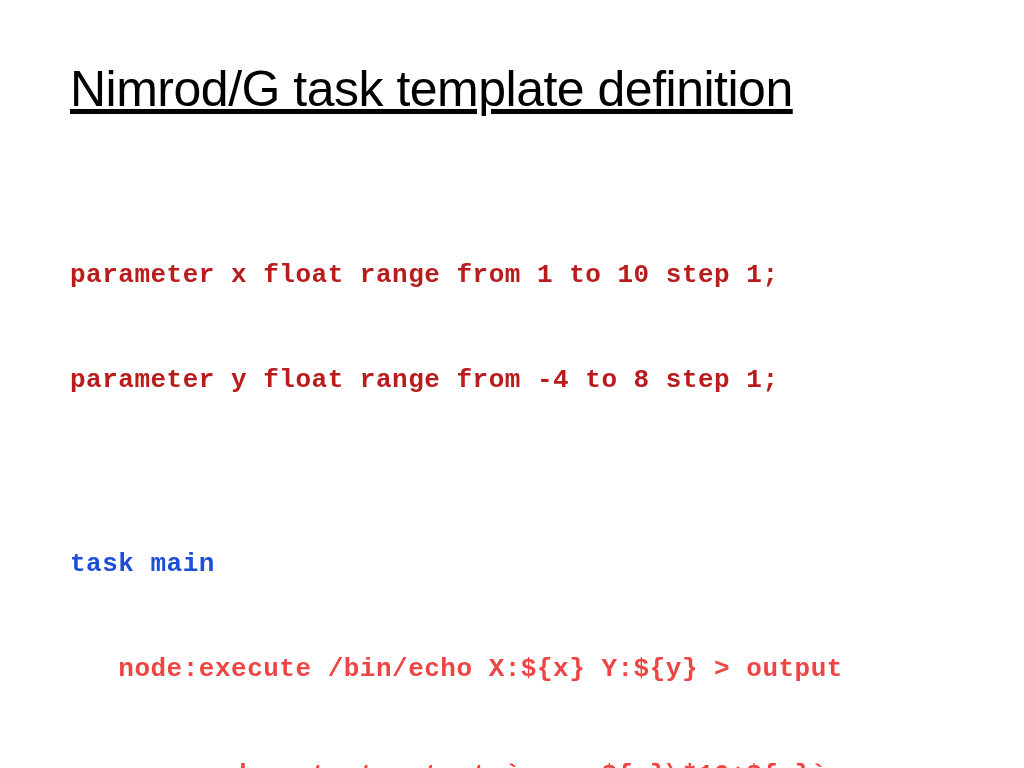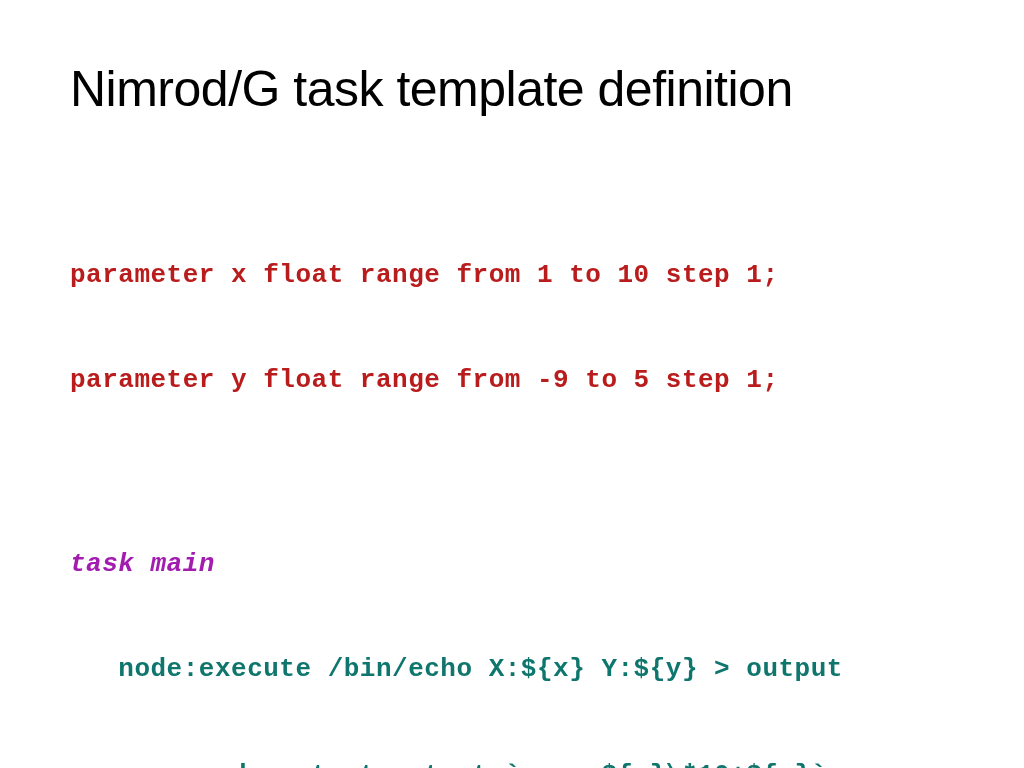--- a/index.html
+++ b/index.html
@@ -18,50 +18,50 @@
       width: 100%;
       height: 100%;
       padding: 60px 70px;
     }
     .title {
       font-size: 50px;
       font-weight: 400;
       color: #000000;
       margin-bottom: 70px;
       letter-spacing: -0.5px;
+      text-decoration: underline;
     }
     .code-block {
       font-family: "Courier New", Courier, monospace;
       font-size: 26px;
       font-weight: bold;
       line-height: 1.35;
       white-space: pre;
       letter-spacing: 0.5px;
     }
     .param-line {
       color: #b91c1c;
     }
     .keyword {
-      color: #a21caf;
-      font-style: italic;
+      color: #1d4ed8;
     }
     .body-line {
-      color: #0f766e;
+      color: #ef4444;
     }
     .gap {
       height: 8px;
     }
   </style>
 </head>
 <body>
 
 <div class="slide">
   <h1 class="title">Nimrod/G task template definition</h1>
   <div class="code-block">
     <div class="param-line">parameter x float range from 1 to 10 step 1;</div>
-    <div class="param-line">parameter y float range from -9 to 5 step 1;</div>
+    <div class="param-line">parameter y float range from -4 to 8 step 1;</div>
     <div class="gap"></div>
     <div class="keyword">task main</div>
     <div class="body-line">   node:execute /bin/echo X:${x} Y:${y} &gt; output</div>
     <div class="body-line">   copy node:output output.`expr ${y}\*10+${x}`</div>
     
   </div>
 </div>
 
 </body></html>

